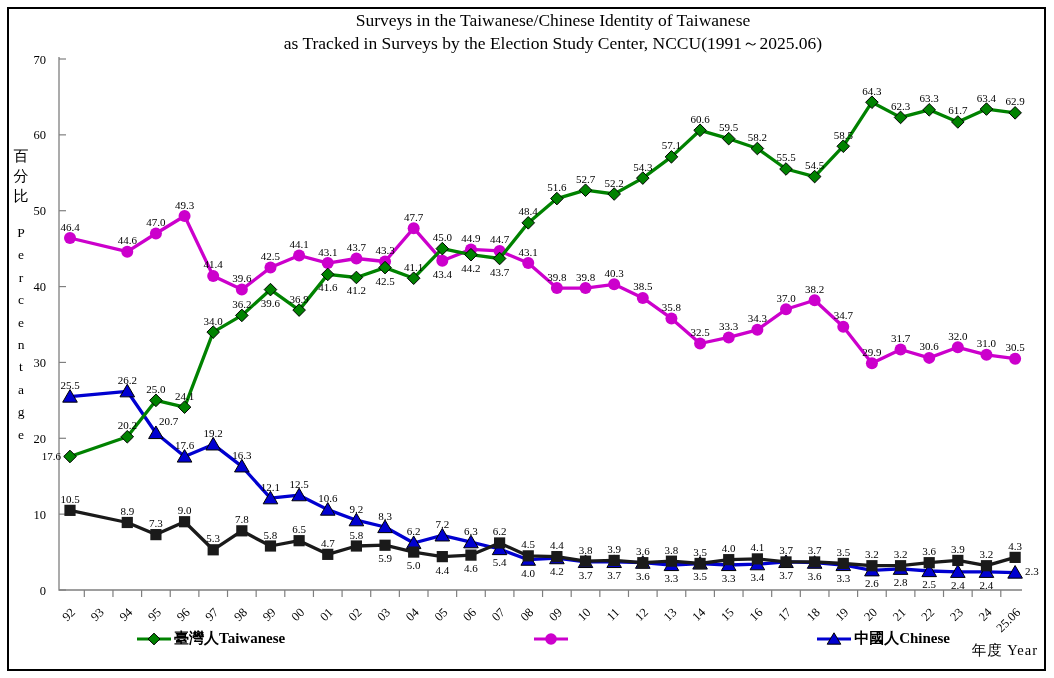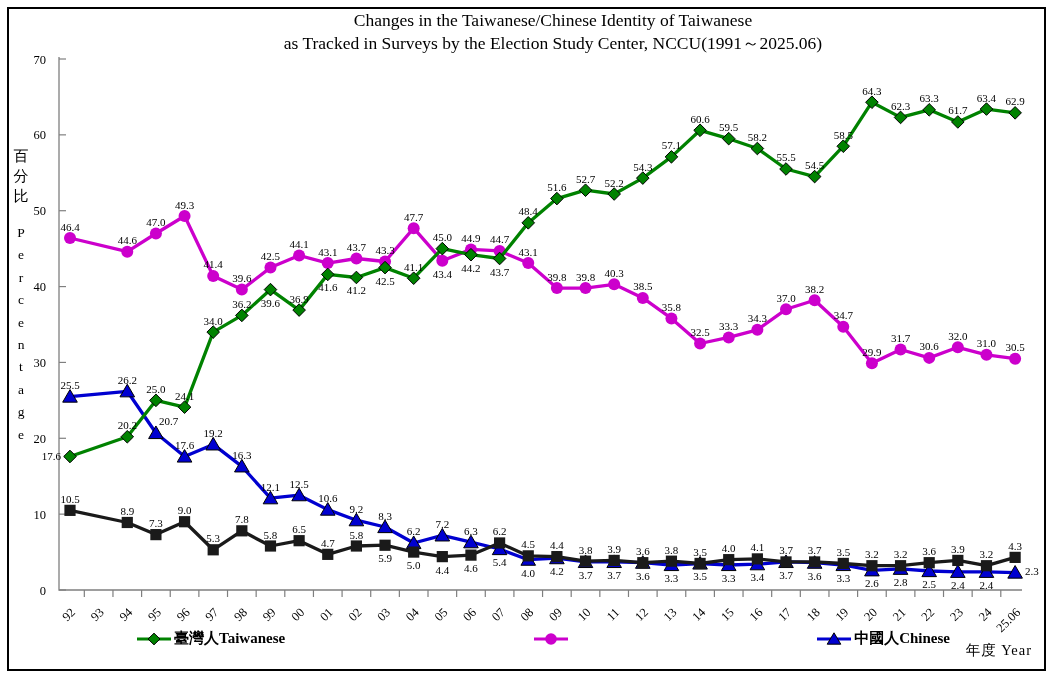--- a/index.html
+++ b/index.html
@@ -7,30 +7,30 @@
   .stage{position:relative;width:1054px;height:678px;background:#fff;overflow:hidden;}
   .frame{position:absolute;left:7px;top:7px;right:8px;bottom:7px;border:2px solid #000;pointer-events:none;}
   .title{position:absolute;left:70px;right:18px;top:9px;text-align:center;font-size:17.5px;line-height:22.5px;}
   #chart{position:absolute;left:0;top:0;font-family:"Liberation Serif","DejaVu Serif",serif;}
   .ylab{position:absolute;left:9px;top:146px;width:24px;text-align:center;}
   #ylabel-cjk{font-size:15px;line-height:20px;}
   #ylabel-en{font-size:13.5px;line-height:22.4px;margin-top:16px;}
   .legend{position:absolute;left:136px;top:629px;width:814px;display:flex;justify-content:space-between;align-items:center;font-size:15px;font-weight:bold;}
   .li{display:flex;align-items:center;gap:2px;white-space:nowrap;}
   .lm{display:block;}
-  .xlab{position:absolute;right:22px;top:641px;font-size:14.5px;letter-spacing:1px;}
+  .xlab{position:absolute;right:16px;top:641px;font-size:14.5px;letter-spacing:1px;}
 </style>
 </head>
 <body>
 
 <div class="stage">
   <div class="frame"></div>
 
   <div class="title">
-    <div>Changes in the Taiwanese/Chinese Identity of Taiwanese</div>
+    <div>Surveys in the Taiwanese/Chinese Identity of Taiwanese</div>
     <div>as Tracked in Surveys by the Election Study Center, NCCU(1991～2025.06)</div>
   </div>
 
   <div class="ylab">
     <div id="ylabel-cjk">
         <div>百</div>
         <div>分</div>
         <div>比</div>
       </div>
     <div id="ylabel-en">

